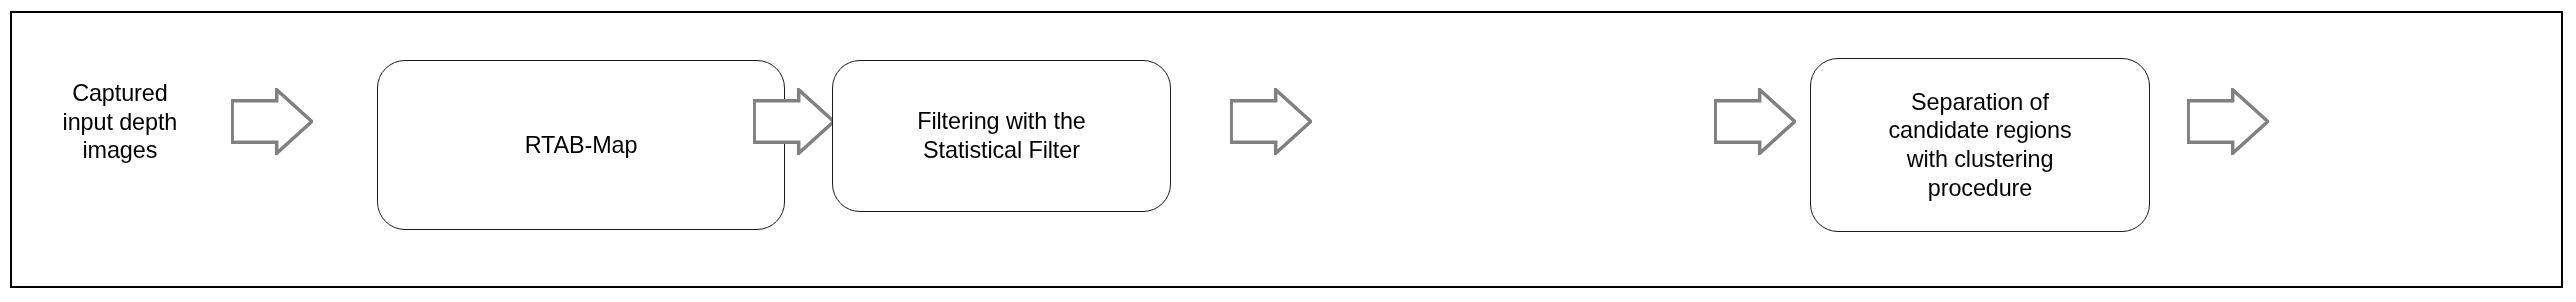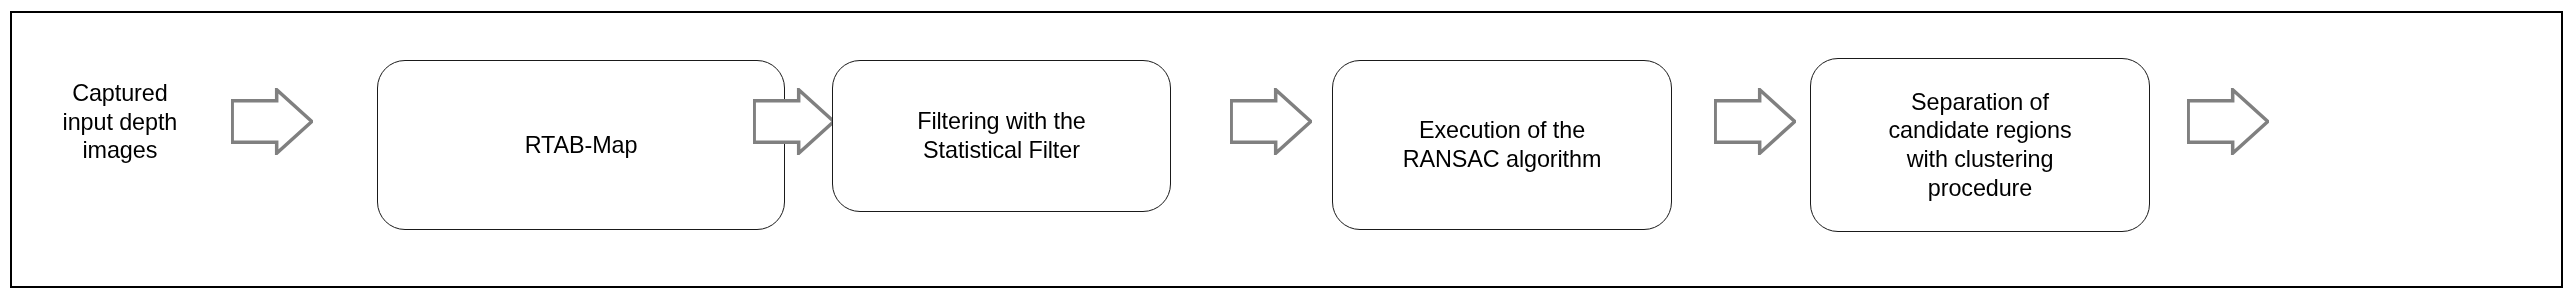--- a/index.html
+++ b/index.html
@@ -90,22 +90,20 @@
 
   <div class="process-box" style="left:832px; top:60px; width:339px; height:152px;">Filtering with the
 Statistical Filter</div>
 
   <div class="block-arrow" style="left:1230px; top:88px; width:82px; height:67px;">
     <svg viewBox="0 0 140 115" preserveAspectRatio="none">
       <polygon points="2,22 78,22 78,3 138,57.5 78,112 78,93 2,93" fill="#ffffff" stroke="#808080" stroke-width="6" stroke-linejoin="miter"></polygon>
     </svg>
   </div>
 
-  <div class="process-box" style="left:1332px; top:60px; width:340px; height:170px;">Execution of the
-RANSAC algorithm</div>
 
   <div class="block-arrow" style="left:1714px; top:88px; width:82px; height:67px;">
     <svg viewBox="0 0 140 115" preserveAspectRatio="none">
       <polygon points="2,22 78,22 78,3 138,57.5 78,112 78,93 2,93" fill="#ffffff" stroke="#808080" stroke-width="6" stroke-linejoin="miter"></polygon>
     </svg>
   </div>
 
   <div class="process-box" style="left:1810px; top:58px; width:340px; height:174px;">Separation of
 candidate regions
 with clustering

